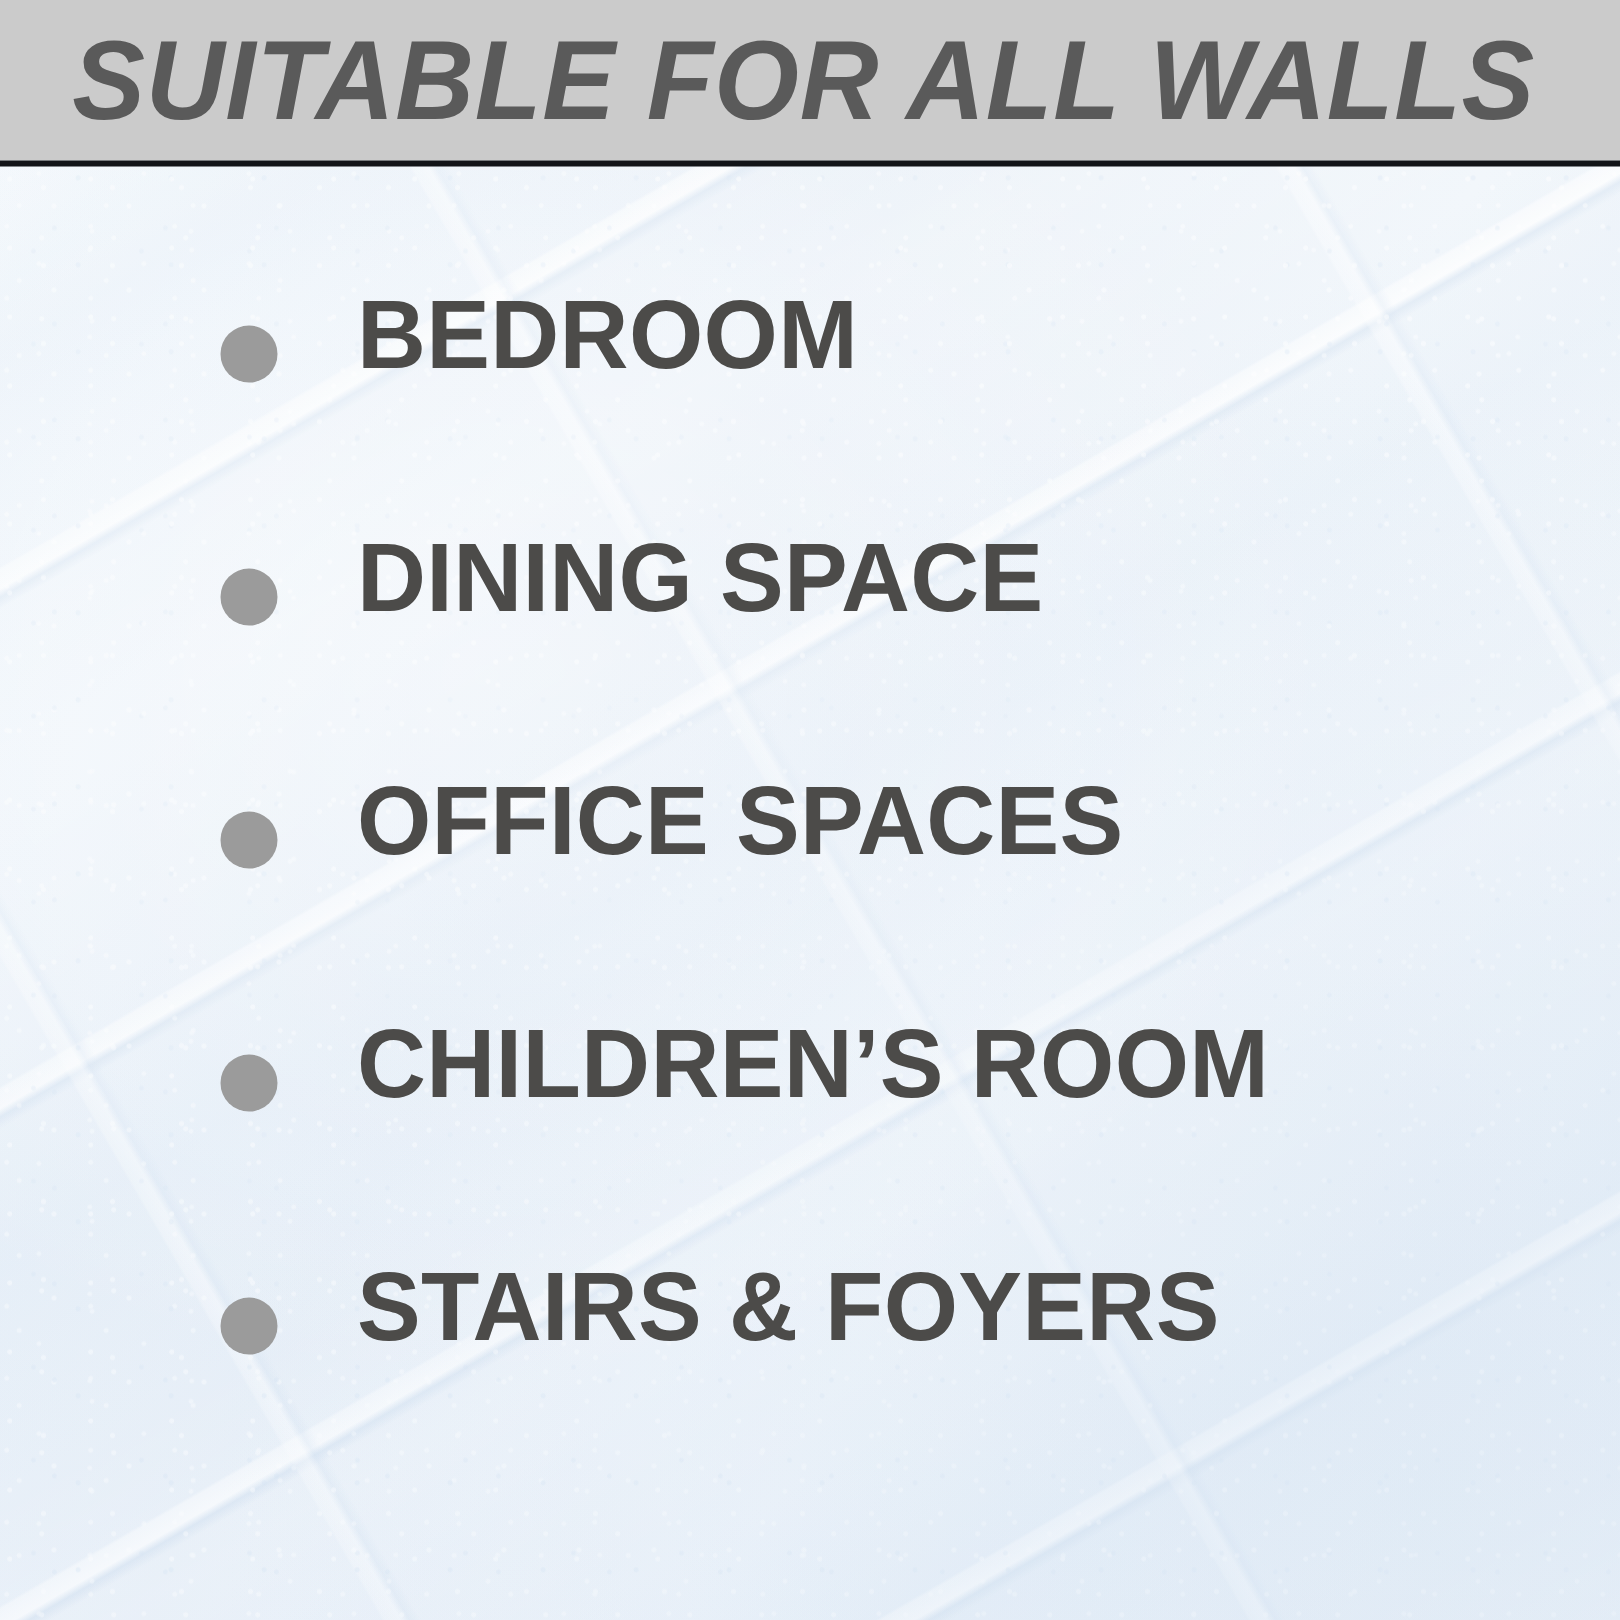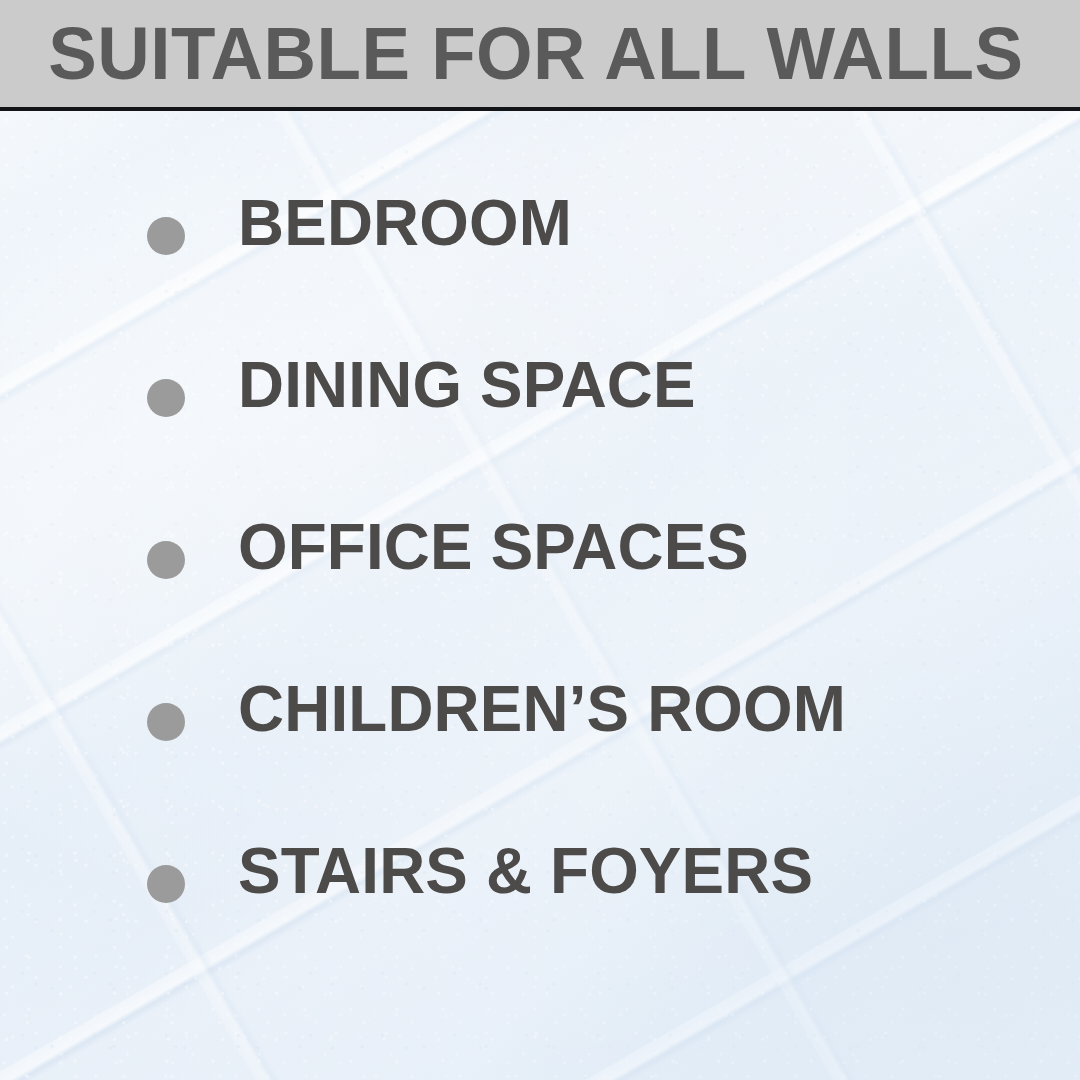--- a/index.html
+++ b/index.html
@@ -29,20 +29,21 @@
     left: 0;
     top: 0;
     width: 1080px;
     height: 107px;
     background: #cbcbcb;
     box-sizing: border-box;
     display: flex;
     align-items: center;
     justify-content: center;
     z-index: 30;
+    font-style: italic;
   }
   .header-title {
     font-size: 75px;
     font-weight: 700;
     color: #5a5a5a;
     letter-spacing: 0.5px;
     line-height: 1;
     white-space: nowrap;
     transform: scaleX(0.97);
     text-align: center;

